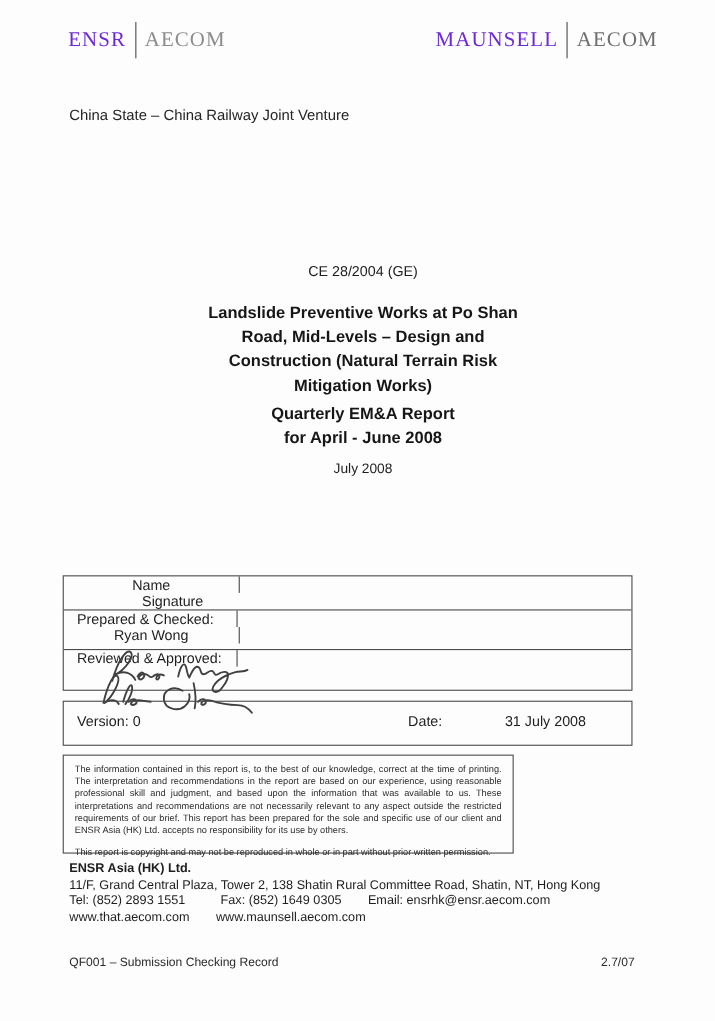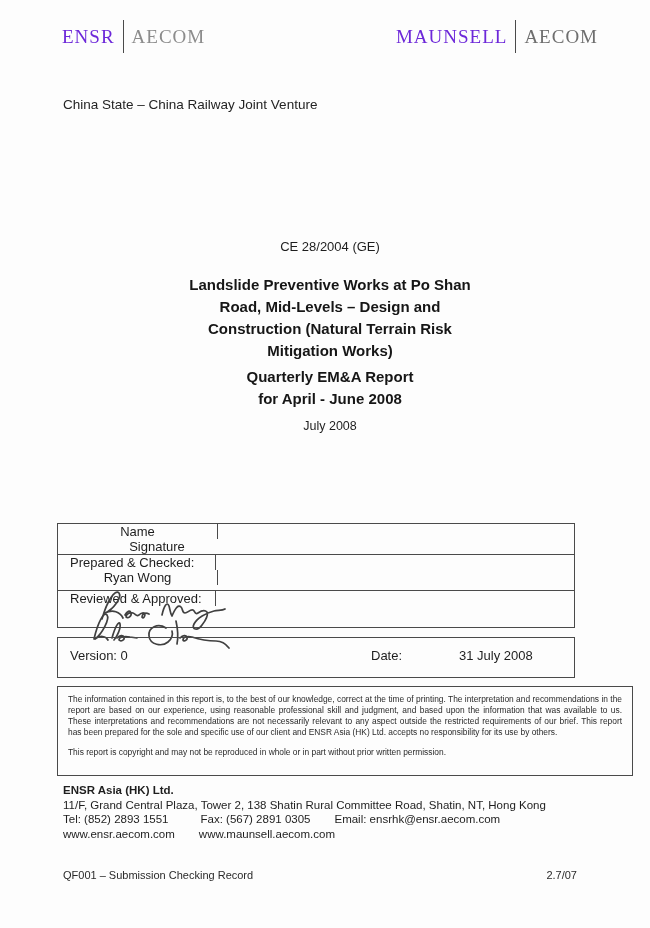--- a/index.html
+++ b/index.html
@@ -40,21 +40,21 @@
   .sig-svg{position:absolute;pointer-events:none;}
   .sig-ryan{left:40px;top:1px;}
   .sig-alex{left:32px;top:0;}
   
   .version-box{position:absolute;left:57px;top:637px;width:518px;height:41px;
     border:1px solid #4a4a4a;box-sizing:border-box;font-size:13px;}
   .version-label{position:absolute;left:12px;top:10px;}
   .date-label{position:absolute;left:313px;top:10px;}
   .date-value{position:absolute;left:401px;top:10px;}
   
-  .disclaimer{position:absolute;left:57px;top:686px;width:576px;height:90px;
+  .disclaimer{position:absolute;left:57px;top:686px;width:410px;height:90px;
     border:1px solid #4a4a4a;box-sizing:border-box;padding:7px 10px 0 10px;
     font-size:8.4px;line-height:11px;text-align:justify;color:#2a2a2a;}
   .disclaimer p{margin:0 0 9px 0;}
   
   .company{position:absolute;left:63px;top:783px;font-size:11.5px;line-height:14.5px;color:#1e1e1e;}
   .company .name{font-weight:bold;}
   .company .seg-gap-lg{margin-right:32px;}
   .company .seg-gap-md{margin-right:24px;}
   
   .footer-left{position:absolute;left:63px;top:869px;font-size:11px;color:#2a2a2a;}
@@ -132,23 +132,23 @@
 
   <div class="disclaimer">
     <p>The information contained in this report is, to the best of our knowledge, correct at the time of printing.   The interpretation and recommendations in the report are based on our experience, using reasonable professional skill and judgment, and based upon the information that was available to us. These interpretations and recommendations are not necessarily relevant to any aspect outside the restricted requirements of our brief.   This report has been prepared for the sole and specific use of our client and ENSR Asia (HK) Ltd. accepts no responsibility for its use by others.</p>
     <p>This report is copyright and may not be reproduced in whole or in part without prior written permission.</p>
   </div>
 
   <div class="company">
     <div class="name">ENSR Asia (HK) Ltd.</div>
     <div>11/F, Grand Central Plaza, Tower 2, 138 Shatin Rural Committee Road, Shatin, NT, Hong Kong</div>
     <div>
-      <span class="seg-gap-lg">Tel: (852) 2893 1551</span><span class="seg-gap-md">Fax: (567) 2891 0305</span><span>Email: ensrhk@ensr.aecom.com</span>
+      <span class="seg-gap-lg">Tel: (852) 2893 1551</span><span class="seg-gap-md">Fax: (852) 1649 0305</span><span>Email: ensrhk@ensr.aecom.com</span>
     </div>
     <div>
-      <span class="seg-gap-md">www.ensr.aecom.com</span><span>www.maunsell.aecom.com</span>
+      <span class="seg-gap-md">www.that.aecom.com</span><span>www.maunsell.aecom.com</span>
     </div>
   </div>
 
   <div class="footer-left">QF001 – Submission Checking Record</div>
   <div class="footer-right">2.7/07</div>
 
 </div>
 
 </body></html>

